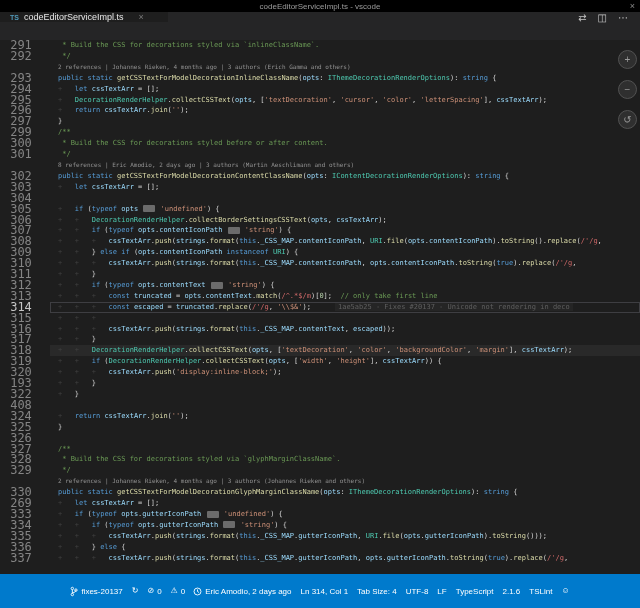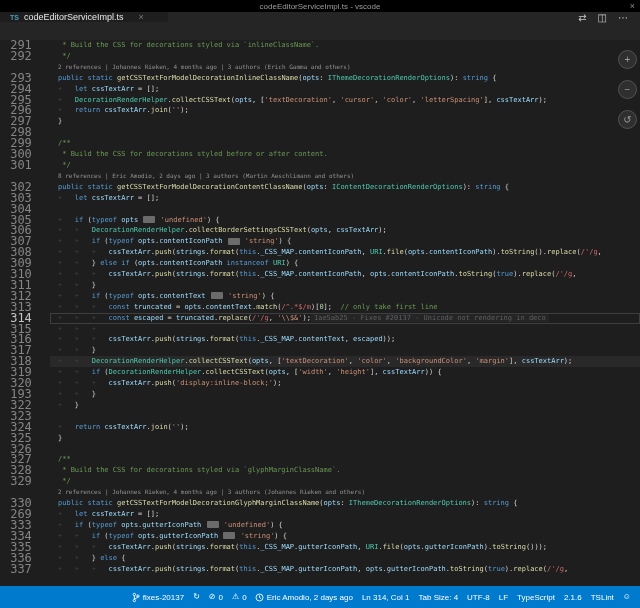--- a/index.html
+++ b/index.html
@@ -27,30 +27,30 @@
   .gutter{flex:0 0 50px;text-align:center;padding-right:8px;color:#858585;font-size:12px;box-sizing:border-box}
   .cur .gutter{color:#c6c6c6}
   .code{flex:1 1 auto;overflow:hidden;padding-left:8px}
   .cur .code{outline:1px solid #3e3e42;outline-offset:-1px}
   .hl .code{background:rgba(255,255,255,.05)}
   .lens{color:#929292;font-size:6px}
   .ws{color:#404040}
   .tk-k{color:#569cd6}.tk-ty{color:#4ec9b0}.tk-fn{color:#dcdcaa}.tk-v{color:#9cdcfe}
   .tk-p{color:#d4d4d4}.tk-s{color:#ce9178}.tk-c{color:#6a9955}.tk-re{color:#d16969}.tk-n{color:#b5cea8}
   .bx{display:inline-block;width:12px;height:7px;background:#6b6b6b;vertical-align:middle;margin:0 1px;border-radius:1px}
-  .blame{color:#5f5f5f;background:rgba(255,255,255,.035);padding:0 3px;margin-left:0}
+  .blame{color:#5f5f5f;background:rgba(255,255,255,.035);padding:0 3px;margin-left:24px}
 
   
   .rail{position:absolute;right:3px;top:10px;display:flex;flex-direction:column;gap:11px}
   .railbtn{width:19px;height:19px;border-radius:50%;background:#2f2f2f;border:1px solid #525252;color:#9a9a9a;
            font-size:10px;display:flex;align-items:center;justify-content:center;cursor:pointer;
            font-family:"Liberation Sans",sans-serif;box-sizing:border-box}
 
   
-  .statusbar{height:22px;background:#007acc;display:flex;align-items:center;justify-content:flex-end;
+  .statusbar{height:34px;background:#007acc;display:flex;align-items:center;justify-content:center;
              flex:0 0 auto;color:#fff;font-size:8px;padding:0 5px}
   .sb-left,.sb-right{display:flex;align-items:center;gap:1px}
   .sb-item{display:flex;align-items:center;gap:3px;padding:0 4px;cursor:pointer;white-space:nowrap}
   .sb-ico{display:flex;align-items:center;font-size:8px;line-height:1}
 </style>
 </head>
 <body>
 
 <div class="window">
 
@@ -75,21 +75,20 @@
   <div class="editor">
     <div class="rows">
         <div class="row"><div class="gutter">291</div><div class="code"><span class="tk-c"> * Build the CSS for decorations styled via `inlineClassName`.</span></div></div>
         <div class="row"><div class="gutter">292</div><div class="code"><span class="tk-c"> */</span></div></div>
         <div class="row"><div class="gutter"></div><div class="code lens">2 references | Johannes Rieken, 4 months ago | 3 authors (Erich Gamma and others)</div></div>
         <div class="row"><div class="gutter">293</div><div class="code"><span class="tk-k">public static </span><span class="tk-fn">getCSSTextForModelDecorationInlineClassName</span><span class="tk-p">(</span><span class="tk-v">opts</span><span class="tk-p">: </span><span class="tk-ty">IThemeDecorationRenderOptions</span><span class="tk-p">): </span><span class="tk-k">string</span><span class="tk-p"> {</span></div></div>
         <div class="row"><div class="gutter">294</div><div class="code"><span class="ws">+&nbsp;&nbsp;&nbsp;</span><span class="tk-k">let </span><span class="tk-v">cssTextArr</span><span class="tk-p"> = [];</span></div></div>
         <div class="row"><div class="gutter">295</div><div class="code"><span class="ws">+&nbsp;&nbsp;&nbsp;</span><span class="tk-ty">DecorationRenderHelper</span><span class="tk-p">.</span><span class="tk-fn">collectCSSText</span><span class="tk-p">(</span><span class="tk-v">opts</span><span class="tk-p">, [</span><span class="tk-s">'textDecoration'</span><span class="tk-p">, </span><span class="tk-s">'cursor'</span><span class="tk-p">, </span><span class="tk-s">'color'</span><span class="tk-p">, </span><span class="tk-s">'letterSpacing'</span><span class="tk-p">], </span><span class="tk-v">cssTextArr</span><span class="tk-p">);</span></div></div>
         <div class="row"><div class="gutter">296</div><div class="code"><span class="ws">+&nbsp;&nbsp;&nbsp;</span><span class="tk-k">return </span><span class="tk-v">cssTextArr</span><span class="tk-p">.</span><span class="tk-fn">join</span><span class="tk-p">(</span><span class="tk-s">''</span><span class="tk-p">);</span></div></div>
         <div class="row"><div class="gutter">297</div><div class="code"><span class="tk-p">}</span></div></div>
-        <div class="row"><div class="gutter">298</div><div class="code"></div></div>
         <div class="row"><div class="gutter">299</div><div class="code"><span class="tk-c">/**</span></div></div>
         <div class="row"><div class="gutter">300</div><div class="code"><span class="tk-c"> * Build the CSS for decorations styled before or after content.</span></div></div>
         <div class="row"><div class="gutter">301</div><div class="code"><span class="tk-c"> */</span></div></div>
         <div class="row"><div class="gutter"></div><div class="code lens">8 references | Eric Amodio, 2 days ago | 3 authors (Martin Aeschlimann and others)</div></div>
         <div class="row"><div class="gutter">302</div><div class="code"><span class="tk-k">public static </span><span class="tk-fn">getCSSTextForModelDecorationContentClassName</span><span class="tk-p">(</span><span class="tk-v">opts</span><span class="tk-p">: </span><span class="tk-ty">IContentDecorationRenderOptions</span><span class="tk-p">): </span><span class="tk-k">string</span><span class="tk-p"> {</span></div></div>
         <div class="row"><div class="gutter">303</div><div class="code"><span class="ws">+&nbsp;&nbsp;&nbsp;</span><span class="tk-k">let </span><span class="tk-v">cssTextArr</span><span class="tk-p"> = [];</span></div></div>
         <div class="row"><div class="gutter">304</div><div class="code"></div></div>
         <div class="row"><div class="gutter">305</div><div class="code"><span class="ws">+&nbsp;&nbsp;&nbsp;</span><span class="tk-k">if</span><span class="tk-p"> (</span><span class="tk-k">typeof </span><span class="tk-v">opts</span><span class="tk-p"> </span><span class="bx"></span><span class="tk-p"> </span><span class="tk-s">'undefined'</span><span class="tk-p">) {</span></div></div>
         <div class="row"><div class="gutter">306</div><div class="code"><span class="ws">+&nbsp;&nbsp;&nbsp;</span><span class="ws">+&nbsp;&nbsp;&nbsp;</span><span class="tk-ty">DecorationRenderHelper</span><span class="tk-p">.</span><span class="tk-fn">collectBorderSettingsCSSText</span><span class="tk-p">(</span><span class="tk-v">opts</span><span class="tk-p">, </span><span class="tk-v">cssTextArr</span><span class="tk-p">);</span></div></div>
         <div class="row"><div class="gutter">307</div><div class="code"><span class="ws">+&nbsp;&nbsp;&nbsp;</span><span class="ws">+&nbsp;&nbsp;&nbsp;</span><span class="tk-k">if</span><span class="tk-p"> (</span><span class="tk-k">typeof </span><span class="tk-v">opts</span><span class="tk-p">.</span><span class="tk-v">contentIconPath</span><span class="tk-p"> </span><span class="bx"></span><span class="tk-p"> </span><span class="tk-s">'string'</span><span class="tk-p">) {</span></div></div>
@@ -101,21 +100,21 @@
         <div class="row"><div class="gutter">313</div><div class="code"><span class="ws">+&nbsp;&nbsp;&nbsp;</span><span class="ws">+&nbsp;&nbsp;&nbsp;</span><span class="ws">+&nbsp;&nbsp;&nbsp;</span><span class="tk-k">const </span><span class="tk-v">truncated</span><span class="tk-p"> = </span><span class="tk-v">opts</span><span class="tk-p">.</span><span class="tk-v">contentText</span><span class="tk-p">.</span><span class="tk-fn">match</span><span class="tk-p">(</span><span class="tk-re">/^.*$/m</span><span class="tk-p">)[</span><span class="tk-n">0</span><span class="tk-p">];  </span><span class="tk-c">// only take first line</span></div></div>
         <div class="row cur"><div class="gutter">314</div><div class="code"><span class="ws">+&nbsp;&nbsp;&nbsp;</span><span class="ws">+&nbsp;&nbsp;&nbsp;</span><span class="ws">+&nbsp;&nbsp;&nbsp;</span><span class="tk-k">const </span><span class="tk-v">escaped</span><span class="tk-p"> = </span><span class="tk-v">truncated</span><span class="tk-p">.</span><span class="tk-fn">replace</span><span class="tk-p">(</span><span class="tk-re">/'/g</span><span class="tk-p">, </span><span class="tk-s">'\\$&amp;'</span><span class="tk-p">);</span><span class="blame">1ae5ab25 - Fixes #20137 - Unicode not rendering in deco</span></div></div>
         <div class="row"><div class="gutter">315</div><div class="code"><span class="ws">+&nbsp;&nbsp;&nbsp;</span><span class="ws">+&nbsp;&nbsp;&nbsp;</span><span class="ws">+&nbsp;&nbsp;&nbsp;</span></div></div>
         <div class="row"><div class="gutter">316</div><div class="code"><span class="ws">+&nbsp;&nbsp;&nbsp;</span><span class="ws">+&nbsp;&nbsp;&nbsp;</span><span class="ws">+&nbsp;&nbsp;&nbsp;</span><span class="tk-v">cssTextArr</span><span class="tk-p">.</span><span class="tk-fn">push</span><span class="tk-p">(</span><span class="tk-v">strings</span><span class="tk-p">.</span><span class="tk-fn">format</span><span class="tk-p">(</span><span class="tk-k">this</span><span class="tk-p">.</span><span class="tk-v">_CSS_MAP</span><span class="tk-p">.</span><span class="tk-v">contentText</span><span class="tk-p">, </span><span class="tk-v">escaped</span><span class="tk-p">));</span></div></div>
         <div class="row"><div class="gutter">317</div><div class="code"><span class="ws">+&nbsp;&nbsp;&nbsp;</span><span class="ws">+&nbsp;&nbsp;&nbsp;</span><span class="tk-p">}</span></div></div>
         <div class="row hl"><div class="gutter">318</div><div class="code"><span class="ws">+&nbsp;&nbsp;&nbsp;</span><span class="ws">+&nbsp;&nbsp;&nbsp;</span><span class="tk-ty">DecorationRenderHelper</span><span class="tk-p">.</span><span class="tk-fn">collectCSSText</span><span class="tk-p">(</span><span class="tk-v">opts</span><span class="tk-p">, [</span><span class="tk-s">'textDecoration'</span><span class="tk-p">, </span><span class="tk-s">'color'</span><span class="tk-p">, </span><span class="tk-s">'backgroundColor'</span><span class="tk-p">, </span><span class="tk-s">'margin'</span><span class="tk-p">], </span><span class="tk-v">cssTextArr</span><span class="tk-p">);</span></div></div>
         <div class="row"><div class="gutter">319</div><div class="code"><span class="ws">+&nbsp;&nbsp;&nbsp;</span><span class="ws">+&nbsp;&nbsp;&nbsp;</span><span class="tk-k">if</span><span class="tk-p"> (</span><span class="tk-ty">DecorationRenderHelper</span><span class="tk-p">.</span><span class="tk-fn">collectCSSText</span><span class="tk-p">(</span><span class="tk-v">opts</span><span class="tk-p">, [</span><span class="tk-s">'width'</span><span class="tk-p">, </span><span class="tk-s">'height'</span><span class="tk-p">], </span><span class="tk-v">cssTextArr</span><span class="tk-p">)) {</span></div></div>
         <div class="row"><div class="gutter">320</div><div class="code"><span class="ws">+&nbsp;&nbsp;&nbsp;</span><span class="ws">+&nbsp;&nbsp;&nbsp;</span><span class="ws">+&nbsp;&nbsp;&nbsp;</span><span class="tk-v">cssTextArr</span><span class="tk-p">.</span><span class="tk-fn">push</span><span class="tk-p">(</span><span class="tk-s">'display:inline-block;'</span><span class="tk-p">);</span></div></div>
         <div class="row"><div class="gutter">193</div><div class="code"><span class="ws">+&nbsp;&nbsp;&nbsp;</span><span class="ws">+&nbsp;&nbsp;&nbsp;</span><span class="tk-p">}</span></div></div>
         <div class="row"><div class="gutter">322</div><div class="code"><span class="ws">+&nbsp;&nbsp;&nbsp;</span><span class="tk-p">}</span></div></div>
-        <div class="row"><div class="gutter">323</div><div class="code"></div></div>
+        <div class="row"><div class="gutter">408</div><div class="code"></div></div>
         <div class="row"><div class="gutter">324</div><div class="code"><span class="ws">+&nbsp;&nbsp;&nbsp;</span><span class="tk-k">return </span><span class="tk-v">cssTextArr</span><span class="tk-p">.</span><span class="tk-fn">join</span><span class="tk-p">(</span><span class="tk-s">''</span><span class="tk-p">);</span></div></div>
         <div class="row"><div class="gutter">325</div><div class="code"><span class="tk-p">}</span></div></div>
         <div class="row"><div class="gutter">326</div><div class="code"></div></div>
         <div class="row"><div class="gutter">327</div><div class="code"><span class="tk-c">/**</span></div></div>
         <div class="row"><div class="gutter">328</div><div class="code"><span class="tk-c"> * Build the CSS for decorations styled via `glyphMarginClassName`.</span></div></div>
         <div class="row"><div class="gutter">329</div><div class="code"><span class="tk-c"> */</span></div></div>
         <div class="row"><div class="gutter"></div><div class="code lens">2 references | Johannes Rieken, 4 months ago | 3 authors (Johannes Rieken and others)</div></div>
         <div class="row"><div class="gutter">330</div><div class="code"><span class="tk-k">public static </span><span class="tk-fn">getCSSTextForModelDecorationGlyphMarginClassName</span><span class="tk-p">(</span><span class="tk-v">opts</span><span class="tk-p">: </span><span class="tk-ty">IThemeDecorationRenderOptions</span><span class="tk-p">): </span><span class="tk-k">string</span><span class="tk-p"> {</span></div></div>
         <div class="row"><div class="gutter">269</div><div class="code"><span class="ws">+&nbsp;&nbsp;&nbsp;</span><span class="tk-k">let </span><span class="tk-v">cssTextArr</span><span class="tk-p"> = [];</span></div></div>
         <div class="row"><div class="gutter">333</div><div class="code"><span class="ws">+&nbsp;&nbsp;&nbsp;</span><span class="tk-k">if</span><span class="tk-p"> (</span><span class="tk-k">typeof </span><span class="tk-v">opts</span><span class="tk-p">.</span><span class="tk-v">gutterIconPath</span><span class="tk-p"> </span><span class="bx"></span><span class="tk-p"> </span><span class="tk-s">'undefined'</span><span class="tk-p">) {</span></div></div>

